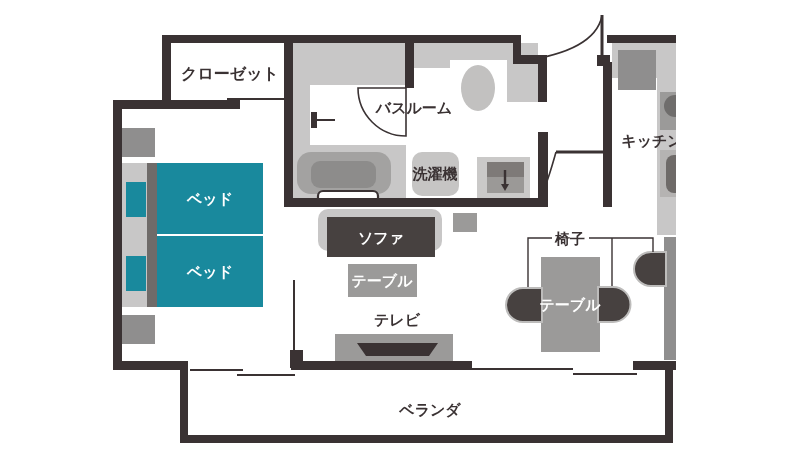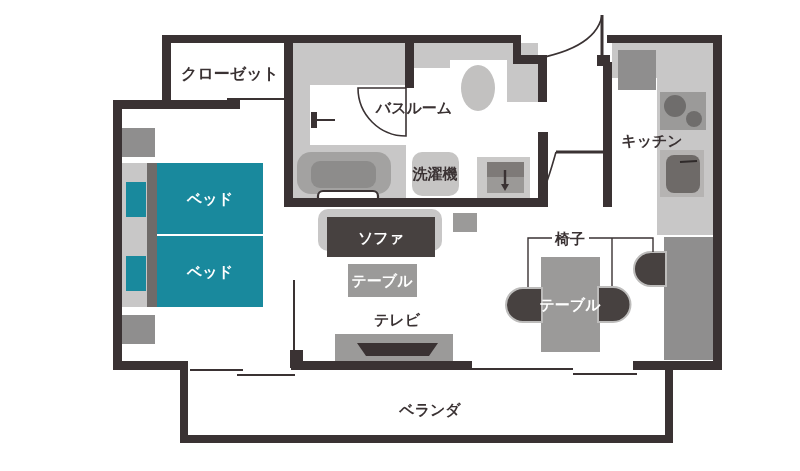--- a/index.html
+++ b/index.html
@@ -1,16 +1,16 @@
 <!DOCTYPE html>
 <html><head>
 <meta charset="utf-8">
 <style>
   html,body{margin:0;padding:0;background:#ffffff;}
-  .stage{position:relative;width:800px;height:471px;background:#ffffff;overflow:hidden;
+  .stage{position:relative;width:676px;height:471px;background:#ffffff;overflow:hidden;
          font-family:"DejaVu Sans","Liberation Sans",sans-serif;}
   svg text{font-family:"DejaVu Sans","Liberation Sans",sans-serif;font-weight:700;}
   .wall{fill:#3a3233;shape-rendering:crispEdges;}
   .thinline{stroke:#3a3233;stroke-width:2.5;shape-rendering:crispEdges;}
   .arc{stroke:#3a3233;stroke-width:1.6;fill:none;}
   .lgray{fill:#c8c7c7;}
   .mgray{fill:#9b9a99;}
   .dkgray{fill:#8f8e8e;}
   .white{fill:#ffffff;}
   .furn-dark{fill:#474140;}

